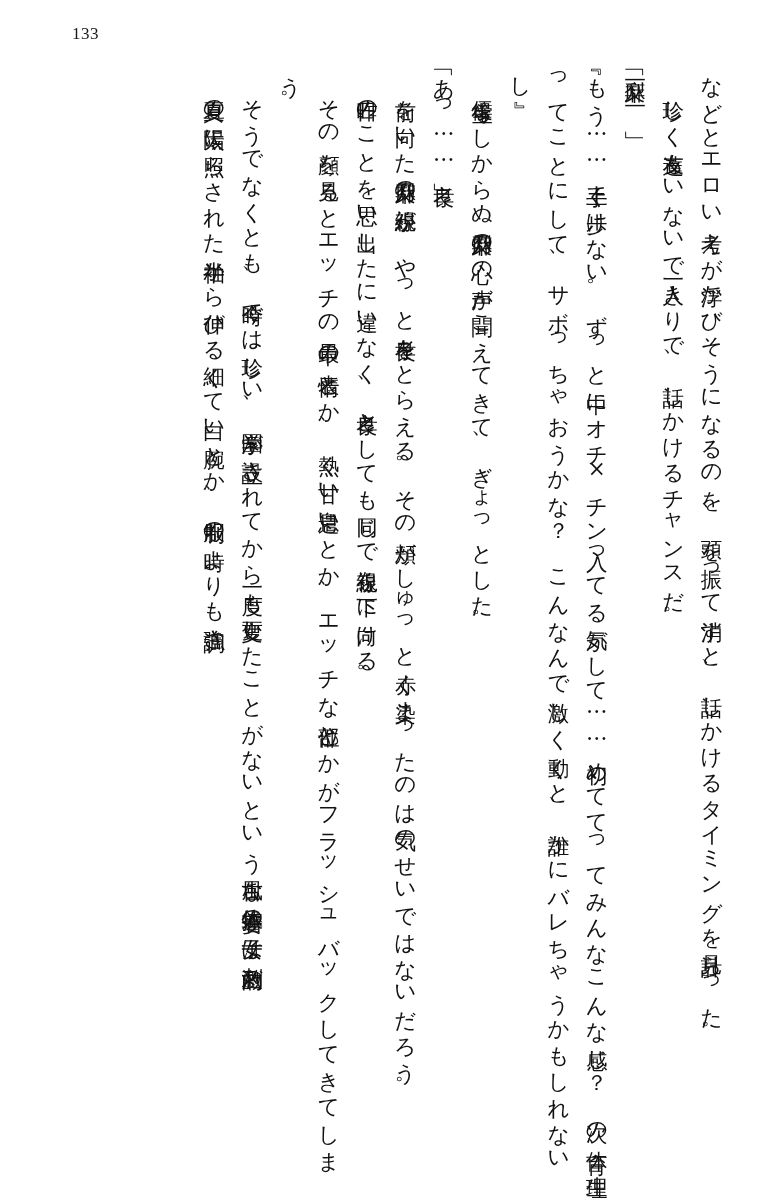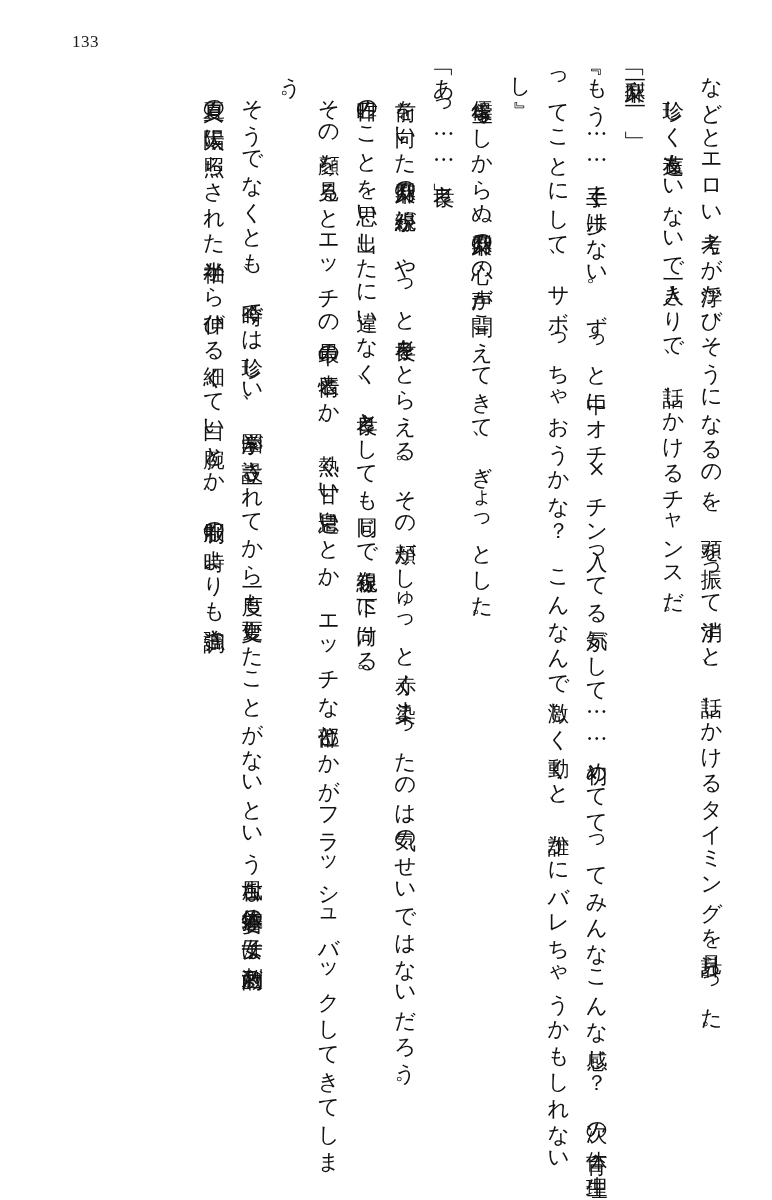--- a/index.html
+++ b/index.html
@@ -14,21 +14,21 @@
   .page {
     position: relative;
     width: 772px;
     height: 1200px;
     background: #ffffff;
     overflow: hidden;
     box-sizing: border-box;
   }
   .page-number {
     position: absolute;
-    top: 32px;
+    top: 24px;
     left: 72px;
     font-family: "Liberation Serif", "DejaVu Serif", serif;
     font-size: 17px;
     letter-spacing: 0.5px;
     color: #1a1a1a;
     text-align: center;
   }
   .body-text {
     position: absolute;
     top: 62px;

